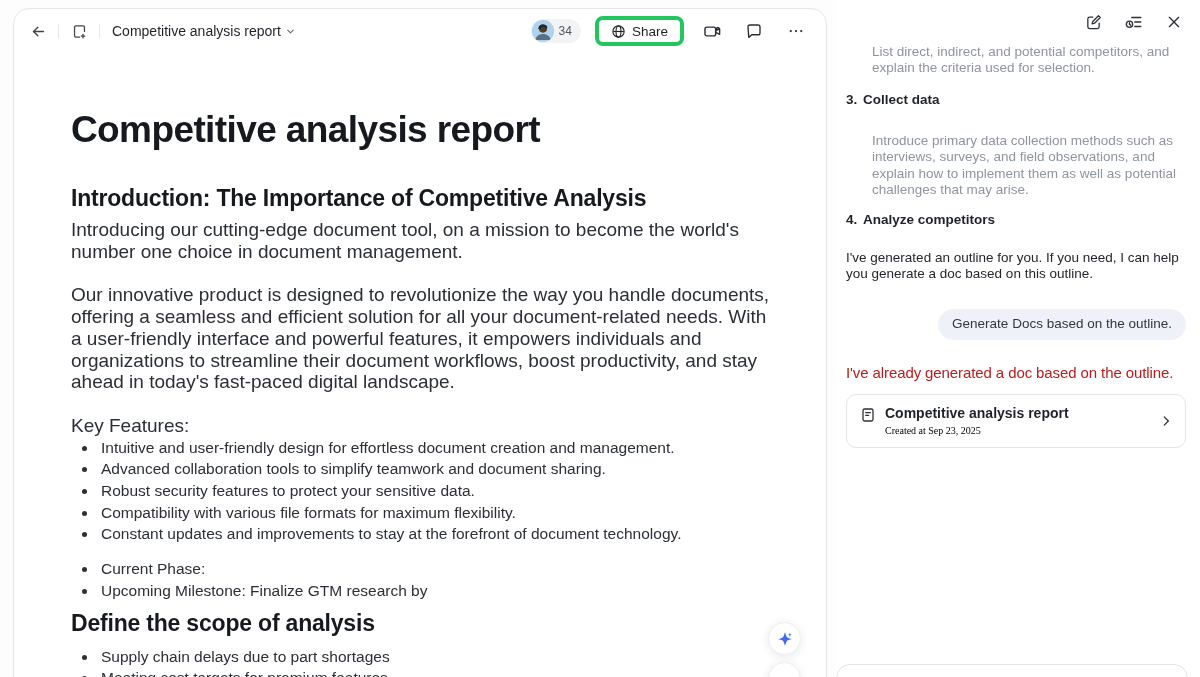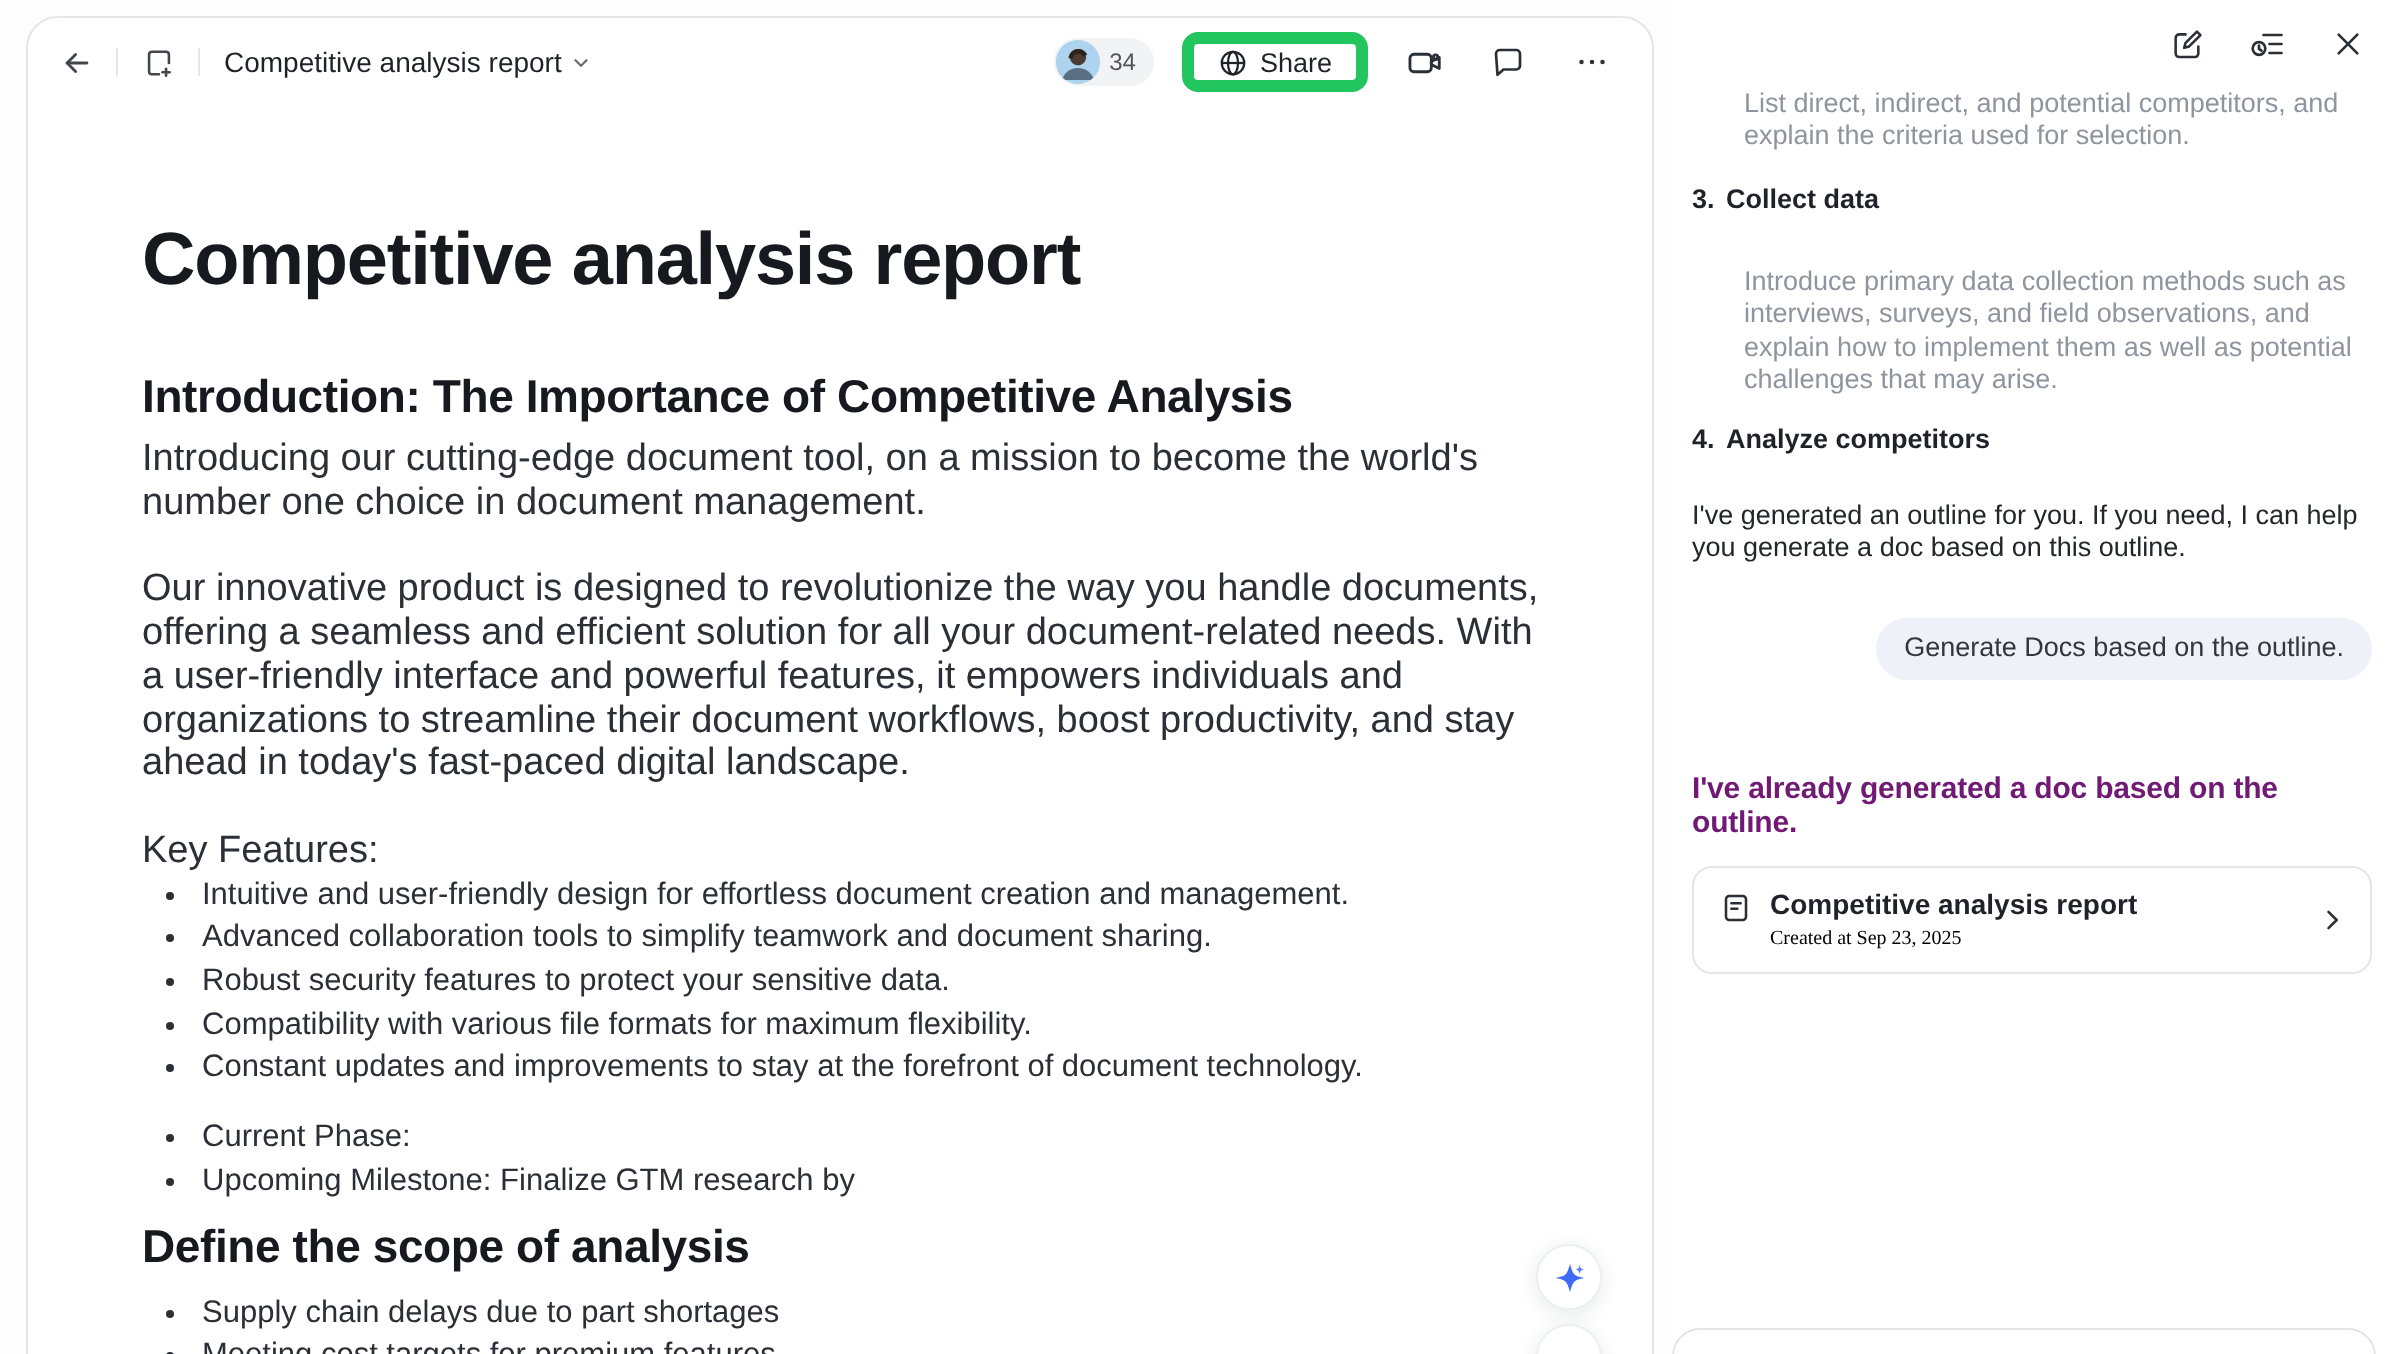--- a/index.html
+++ b/index.html
@@ -14,21 +14,21 @@
     border-radius:6px; cursor:pointer; background:transparent; border:none; }
   .tb-divider { width:1px; height:14px; background:#e4e6ea; margin:0 6px; }
   .doc-title-wrap { display:flex; align-items:center; gap:4px; margin-left:6px; cursor:pointer; }
   .doc-title { font-size:14px; font-weight:500; color:#1f2329; }
   .tb-right { margin-left:auto; display:flex; align-items:center; gap:14px; }
   .collab-pill { display:flex; align-items:center; gap:5px; background:#f2f3f5;
     border-radius:12px; height:24px; padding:0 9px 0 1px; cursor:pointer; }
   .avatar { width:22px; height:22px; border-radius:50%; overflow:hidden; background:#aed3ee; }
   .collab-count { font-size:12px; color:#51565d; }
   .share-btn { display:flex; align-items:center; gap:6px; height:30px; padding:0 12px;
-    border:6px solid #22c55e; border-radius:8px; background:#fff; font-size:13.5px;
+    border:4px solid #22c55e; border-radius:8px; background:#fff; font-size:13.5px;
     font-weight:500; color:#1f2329; cursor:pointer; font-family:inherit; }
   .icon { display:inline-flex; align-items:center; justify-content:center; }
 
   .doc-body { padding:56px 44px 0 57px; }
   .doc-h1 { font-size:37px; font-weight:700; letter-spacing:-0.6px; color:#16191d; margin-bottom:34px; }
   .doc-h2 { font-size:23px; font-weight:700; letter-spacing:-0.2px; color:#16191d; }
   .doc-p { font-size:19px; line-height:21.7px; color:#2b2f36; max-width:700px; }
   .mt-intro { margin-top:7px; }
   .gap22 { margin-top:22px; }
   .doc-ul { list-style:disc; padding-left:27px; max-width:700px; }
@@ -55,21 +55,21 @@
   .outline-detail { color:#8f959e; line-height:16.3px; margin-left:26px; }
   .outline-item { display:flex; color:#1f2329; font-weight:600; line-height:16.5px; }
   .outline-num { width:17px; flex:none; }
   .mt16{margin-top:15px;} .mt8{margin-top:25px;} .mt14{margin-top:14px;}
 
   .ai-msg { color:#23262b; line-height:16.3px; margin-top:21px; max-width:340px; }
   .bubble-row { display:flex; justify-content:flex-end; }
   .bubble { background:#eef2f8; color:#33373d; border-radius:16px; padding:7px 14px 8px;
     font-size:13.5px; line-height:16px; cursor:pointer; }
   .row-gen { margin-top:27px; }
-  .ai-msg2 { font-size:15px; font-weight:700; color:#701a75; margin-top:46px; letter-spacing:-0.1px; }
+  .ai-msg2 { font-size:15px; font-weight:400; color:#b91c1c; margin-top:24px; letter-spacing:-0.1px; }
 
   .gen-doc-card { margin-top:13px; display:flex; align-items:center; border:1px solid #e3e5e9;
     border-radius:10px; padding:10px 12px 11px 13px; cursor:pointer; background:#fff; }
   .gen-doc-main { flex:1; margin-left:9px; }
   .gen-doc-title { font-size:14px; font-weight:700; color:#1f2329; }
   .gen-doc-sub { font-size:10px; color:#000000; margin-top:4px;font-family:Liberation Serif, serif; }
   .row-improve { margin-top:29px; }
 
   .chat-input { position:absolute; left:0; top:620px; width:352px; height:80px;
     border:1px solid #e2e4e8; border-radius:14px; background:#fff; padding:11px 14px;

